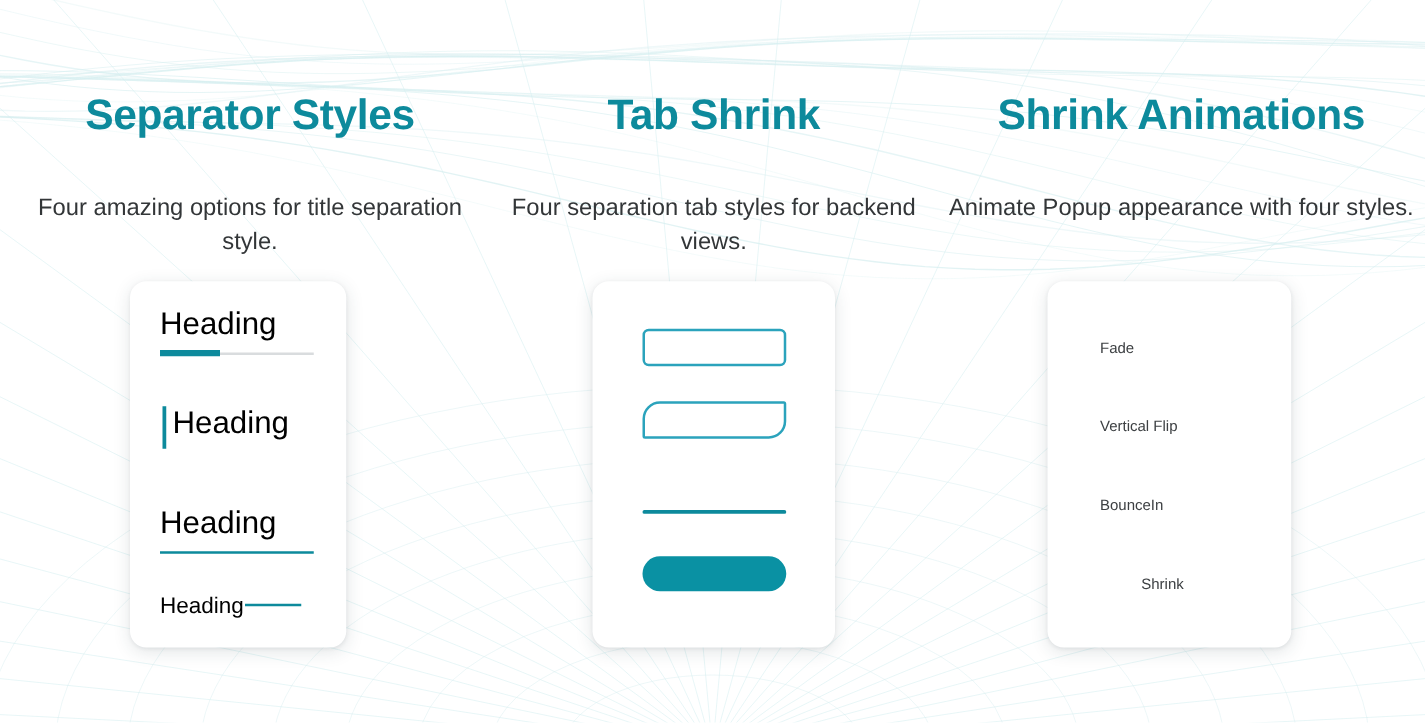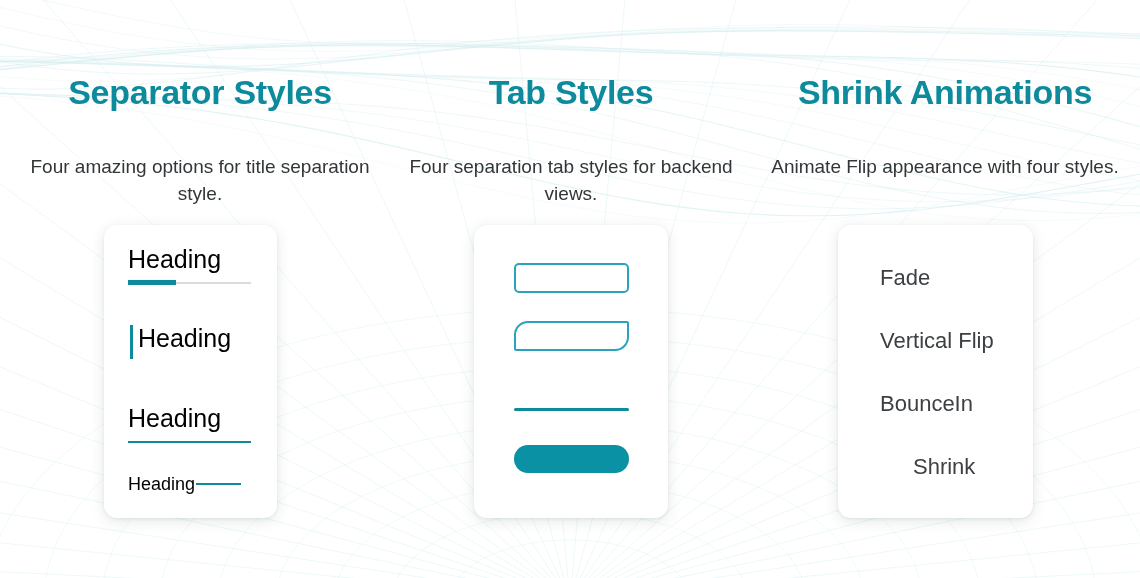--- a/index.html
+++ b/index.html
@@ -178,21 +178,21 @@
   
   #card-popups {
     left: 838px;
     top: 225px;
     width: 195px;
     height: 293px;
   }
   .popup-item {
     position: absolute;
     left: 42px;
-    font-size: 22px;
+    font-size: 12px;
     color: #3d4043;
     line-height: 22px;
     white-space: nowrap;
   }
   .popup-0 { top: 42px; }
   .popup-1 { top: 105px; }
   .popup-2 { top: 168px; text-align: right; }
   .popup-3 { top: 231px; margin-left: 33px; }
 </style>
 </head>
@@ -298,34 +298,34 @@
       <div class="rule-full"></div>
     </div>
 
     <div class="sep-block sep-4">
       <div class="sep-heading">Heading</div>
       <div class="rule-inline"></div>
     </div>
   </div>
 
   <section class="column col-2">
-    <h2 class="col-title">Tab Styles</h2>
+    <h2 class="col-title">Tab Shrink</h2>
     <p class="col-sub">Four separation tab styles for backend views.</p>
   </section>
 
   <div class="card" id="card-tabs">
     <div class="tab-item tab-rect"></div>
     <div class="tab-item tab-diagonal"></div>
     <div class="tab-item tab-line"></div>
     <div class="tab-item tab-pill"></div>
   </div>
 
   <section class="column col-3">
     <h2 class="col-title">Shrink Animations</h2>
-    <p class="col-sub">Animate Flip appearance with four styles.</p>
+    <p class="col-sub">Animate Popup appearance with four styles.</p>
   </section>
 
   <div class="card" id="card-popups">
     <div class="popup-item popup-0">Fade</div>
     <div class="popup-item popup-1">Vertical Flip</div>
     <div class="popup-item popup-2">BounceIn</div>
     <div class="popup-item popup-3">Shrink</div>
   </div>
 
 </div>

